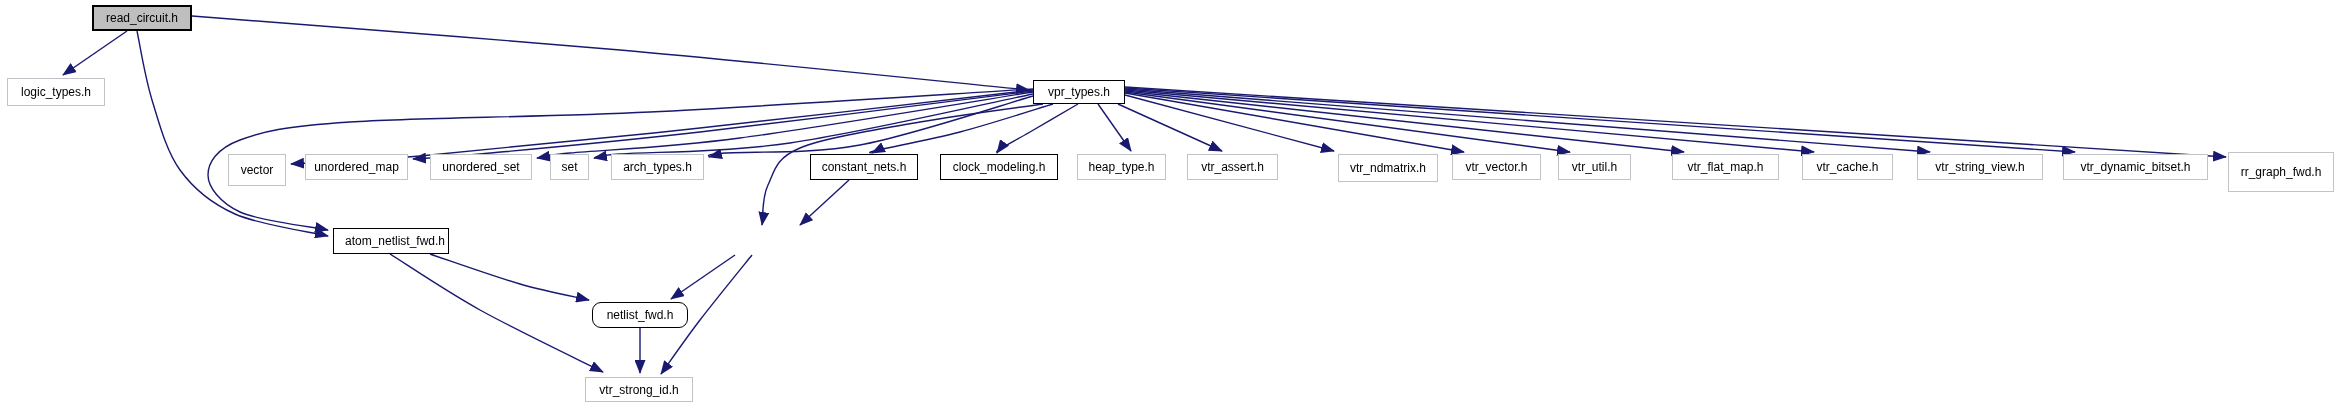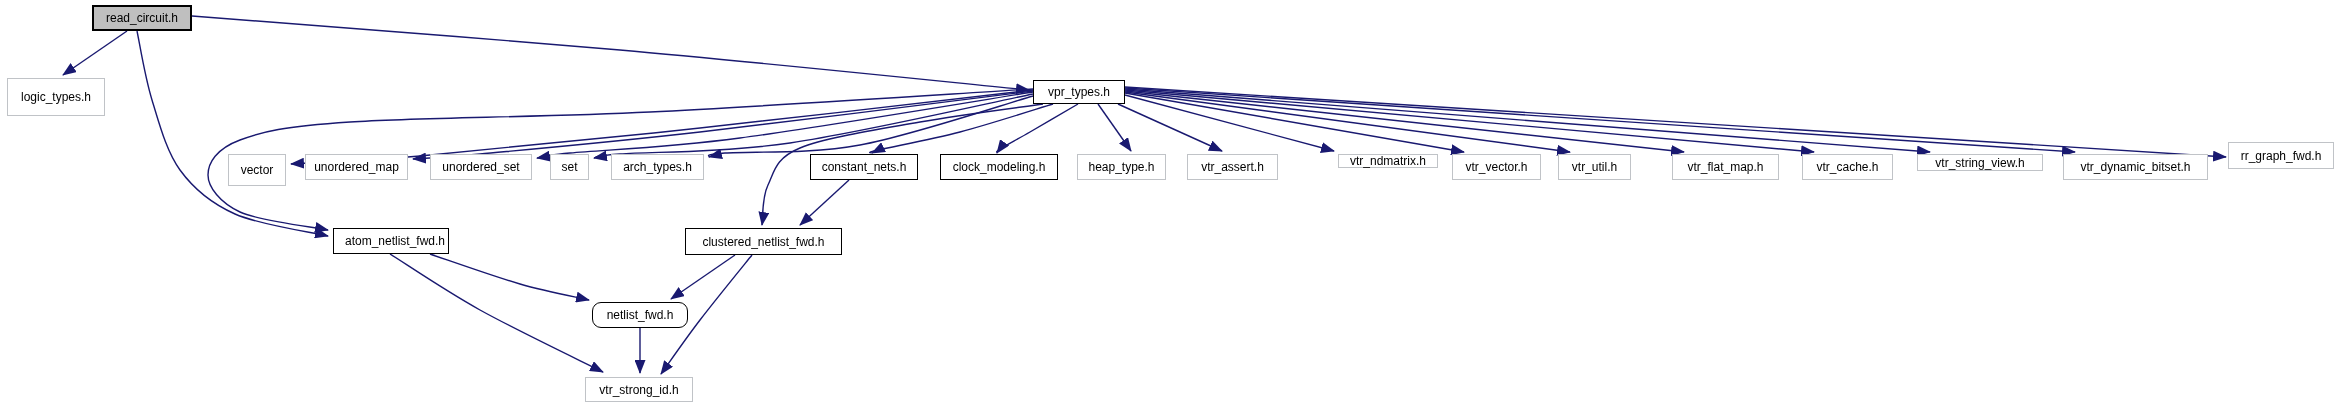--- a/index.html
+++ b/index.html
@@ -66,36 +66,35 @@
       <path class="edge" d="M1125,87 L2226,157" stroke="#191970" marker-end="url(#arrowhead)"></path>
       <path class="edge" d="M1043,104 C1022.5,107.0 960.5,114.7 920,122 C879.5,129.3 825.3,137.5 800,148 C774.7,158.5 774.3,172.2 768,185 C761.7,197.8 763.0,218.3 762,225" stroke="#191970" marker-end="url(#arrowhead)"></path>
       <path class="edge" d="M849,180 L800,225" stroke="#191970" marker-end="url(#arrowhead)"></path>
       <path class="edge" d="M735,255 L671,299" stroke="#191970" marker-end="url(#arrowhead)"></path>
       <path class="edge" d="M752,255 C743.3,265.8 715.2,300.2 700,320 C684.8,339.8 667.5,365.0 661,374" stroke="#191970" marker-end="url(#arrowhead)"></path>
       <path class="edge" d="M430,254 C445.0,259.0 493.5,276.3 520,284 C546.5,291.7 577.5,297.3 589,300" stroke="#191970" marker-end="url(#arrowhead)"></path>
       <path class="edge" d="M390,254 C405.0,263.3 444.5,290.3 480,310 C515.5,329.7 582.5,361.7 603,372" stroke="#191970" marker-end="url(#arrowhead)"></path>
       <path class="edge" d="M640,328 L640,373" stroke="#191970" marker-end="url(#arrowhead)"></path>
     </svg>
 <div class="node main" style="left: 92px; top: 5px; width: 100px; height: 26px;">read_circuit.h</div>
-    <div class="node external" style="left: 7px; top: 78px; width: 98px; height: 38px;">logic_types.h</div>
+    <div class="node external" style="left: 7px; top: 78px; width: 98px; height: 28px;">logic_types.h</div>
     <div class="node linked" style="left: 1033px; top: 80px; width: 92px; height: 24px;">vpr_types.h</div>
     <div class="node external" style="left: 228px; top: 154px; width: 58px; height: 32px;">vector</div>
     <div class="node external" style="left: 305px; top: 154px; width: 103px; height: 26px;">unordered_map</div>
     <div class="node external" style="left: 430px; top: 154px; width: 102px; height: 26px;">unordered_set</div>
     <div class="node external" style="left: 550px; top: 154px; width: 39px; height: 26px;">set</div>
     <div class="node external" style="left: 611px; top: 154px; width: 93px; height: 26px;">arch_types.h</div>
     <div class="node linked" style="left: 810px; top: 154px; width: 108px; height: 26px;">constant_nets.h</div>
     <div class="node linked" style="left: 940px; top: 154px; width: 118px; height: 26px;">clock_modeling.h</div>
     <div class="node external" style="left: 1077px; top: 154px; width: 89px; height: 26px;">heap_type.h</div>
     <div class="node external" style="left: 1187px; top: 154px; width: 91px; height: 26px;">vtr_assert.h</div>
-    <div class="node external" style="left: 1338px; top: 154px; width: 100px; height: 14px;">vtr_ndmatrix.h</div>
+    <div class="node external" style="left: 1338px; top: 154px; width: 100px; height: 28px;">vtr_ndmatrix.h</div>
     <div class="node external" style="left: 1452px; top: 154px; width: 89px; height: 26px;">vtr_vector.h</div>
     <div class="node external" style="left: 1558px; top: 154px; width: 73px; height: 26px;">vtr_util.h</div>
     <div class="node external" style="left: 1672px; top: 154px; width: 107px; height: 26px;">vtr_flat_map.h</div>
     <div class="node external" style="left: 1802px; top: 154px; width: 91px; height: 26px;">vtr_cache.h</div>
-    <div class="node external" style="left: 1917px; top: 154px; width: 126px; height: 17px;">vtr_string_view.h</div>
+    <div class="node external" style="left: 1917px; top: 154px; width: 126px; height: 26px;">vtr_string_view.h</div>
     <div class="node external" style="left: 2063px; top: 154px; width: 145px; height: 26px;">vtr_dynamic_bitset.h</div>
-    <div class="node external" style="left: 2228px; top: 142px; width: 106px; height: 27px;">rr_graph_fwd.h</div>
+    <div class="node external" style="left: 2228px; top: 152px; width: 106px; height: 40px;">rr_graph_fwd.h</div>
     <div class="node linked" style="left: 333px; top: 228px; width: 116px; height: 26px; padding-left: 8px;">atom_netlist_fwd.h</div>
-    <div class="node linked" style="left: 685px; top: 228px; width: 157px; height: 27px;">clustered_netlist_fwd.h</div>
     <div class="node linked" style="left: 592px; top: 302px; width: 96px; height: 26px; border-radius: 9px;">netlist_fwd.h</div>
     <div class="node external" style="left: 585px; top: 377px; width: 108px; height: 25px;">vtr_strong_id.h</div>
   </div>
 
 </body></html>

